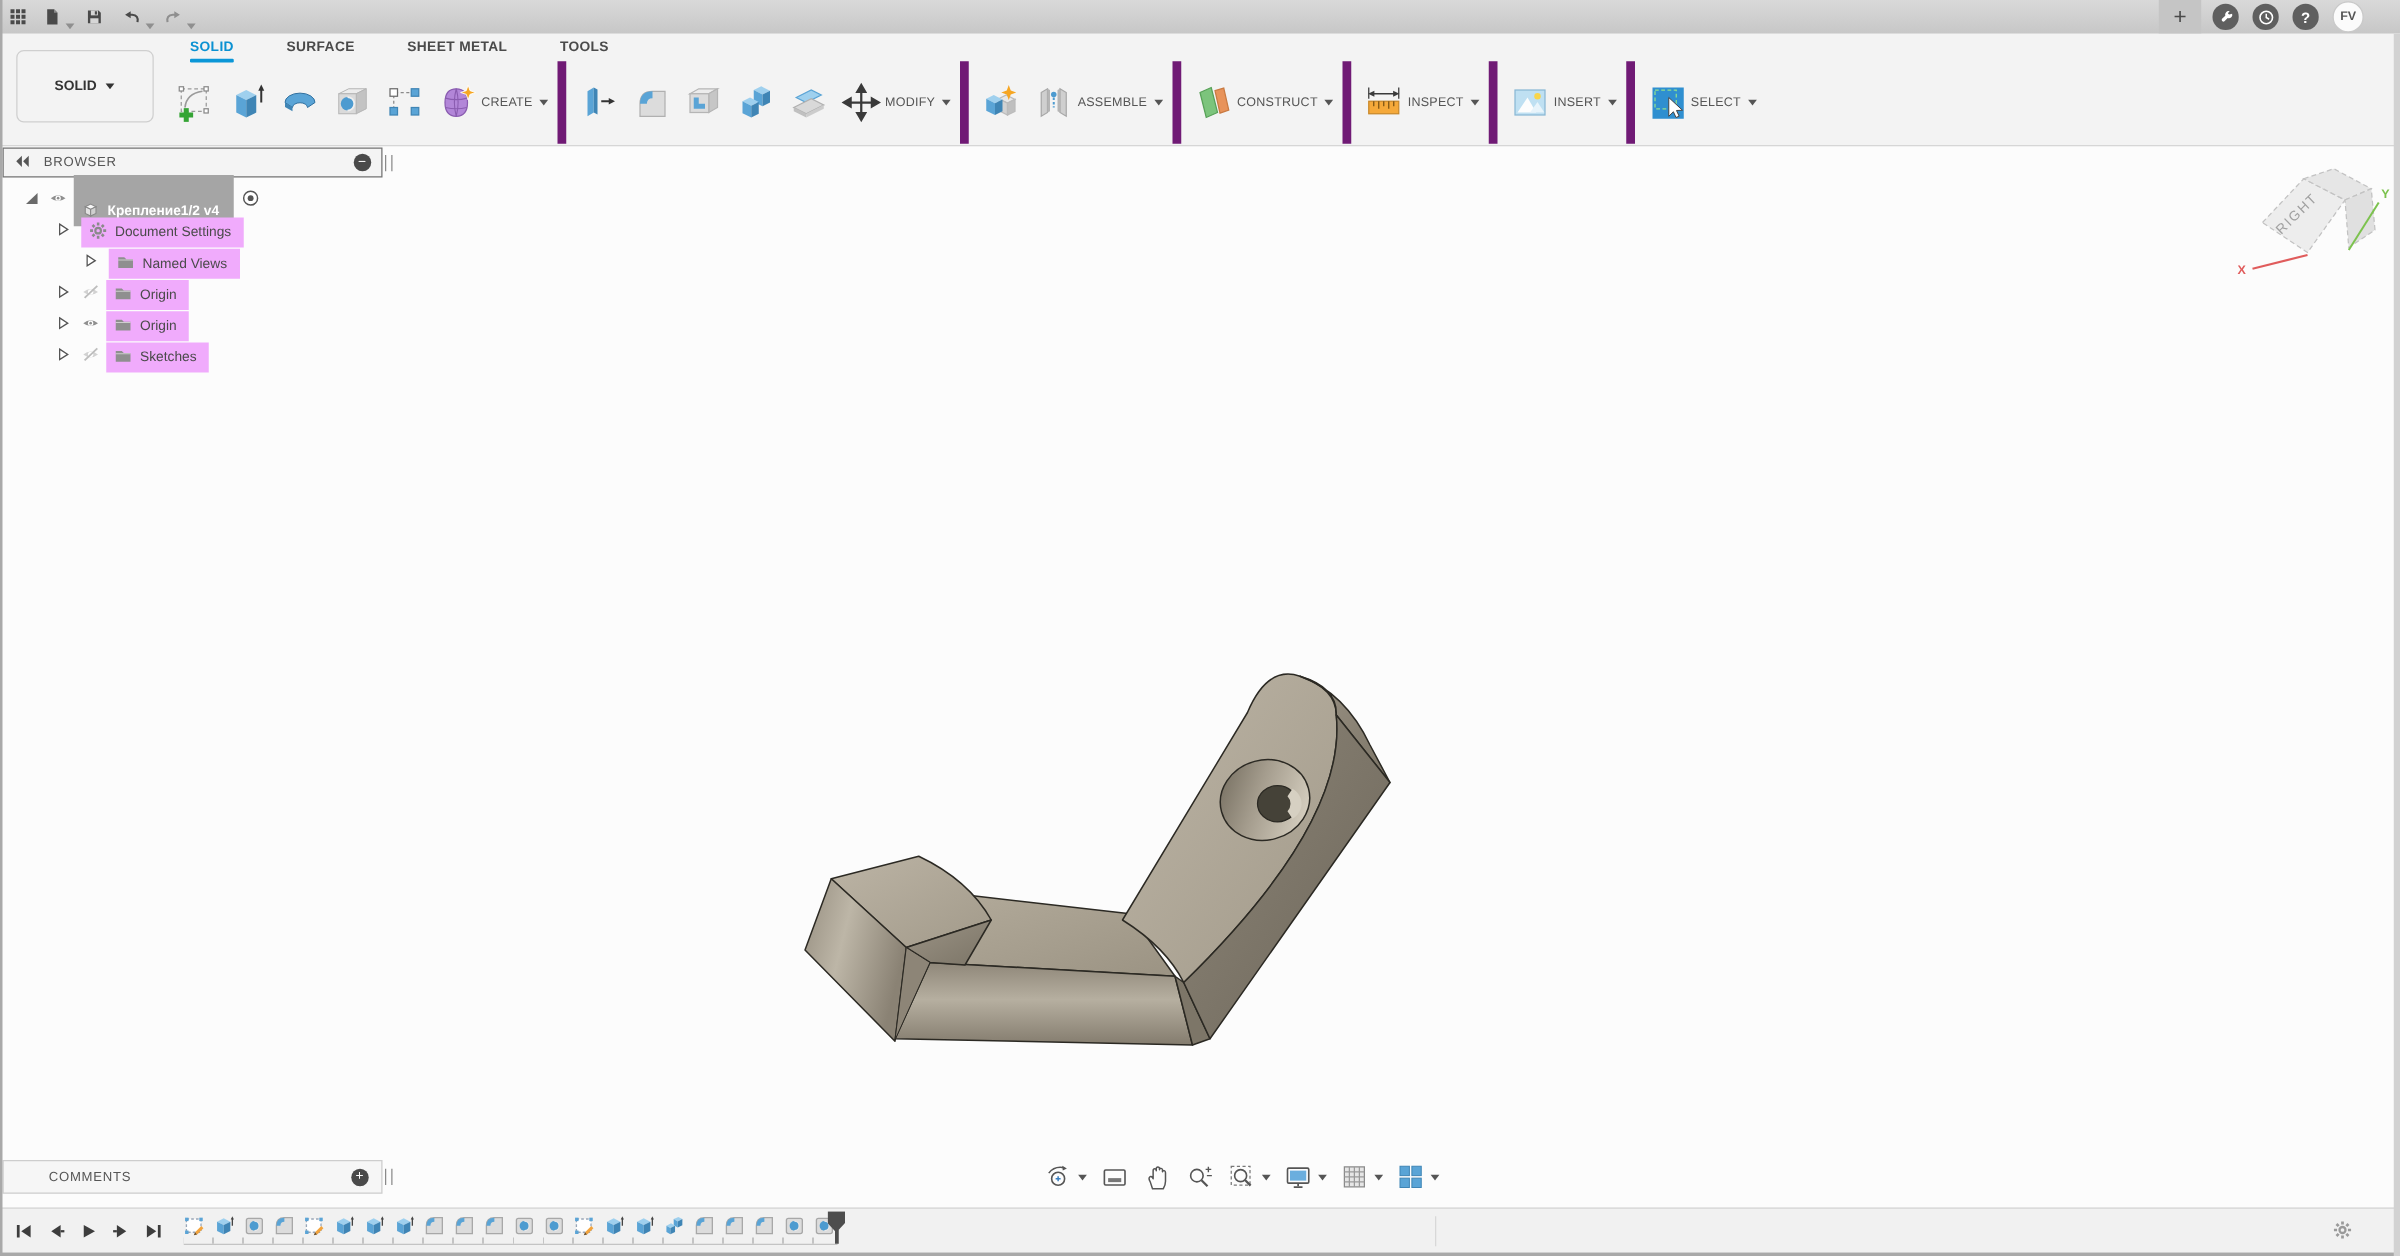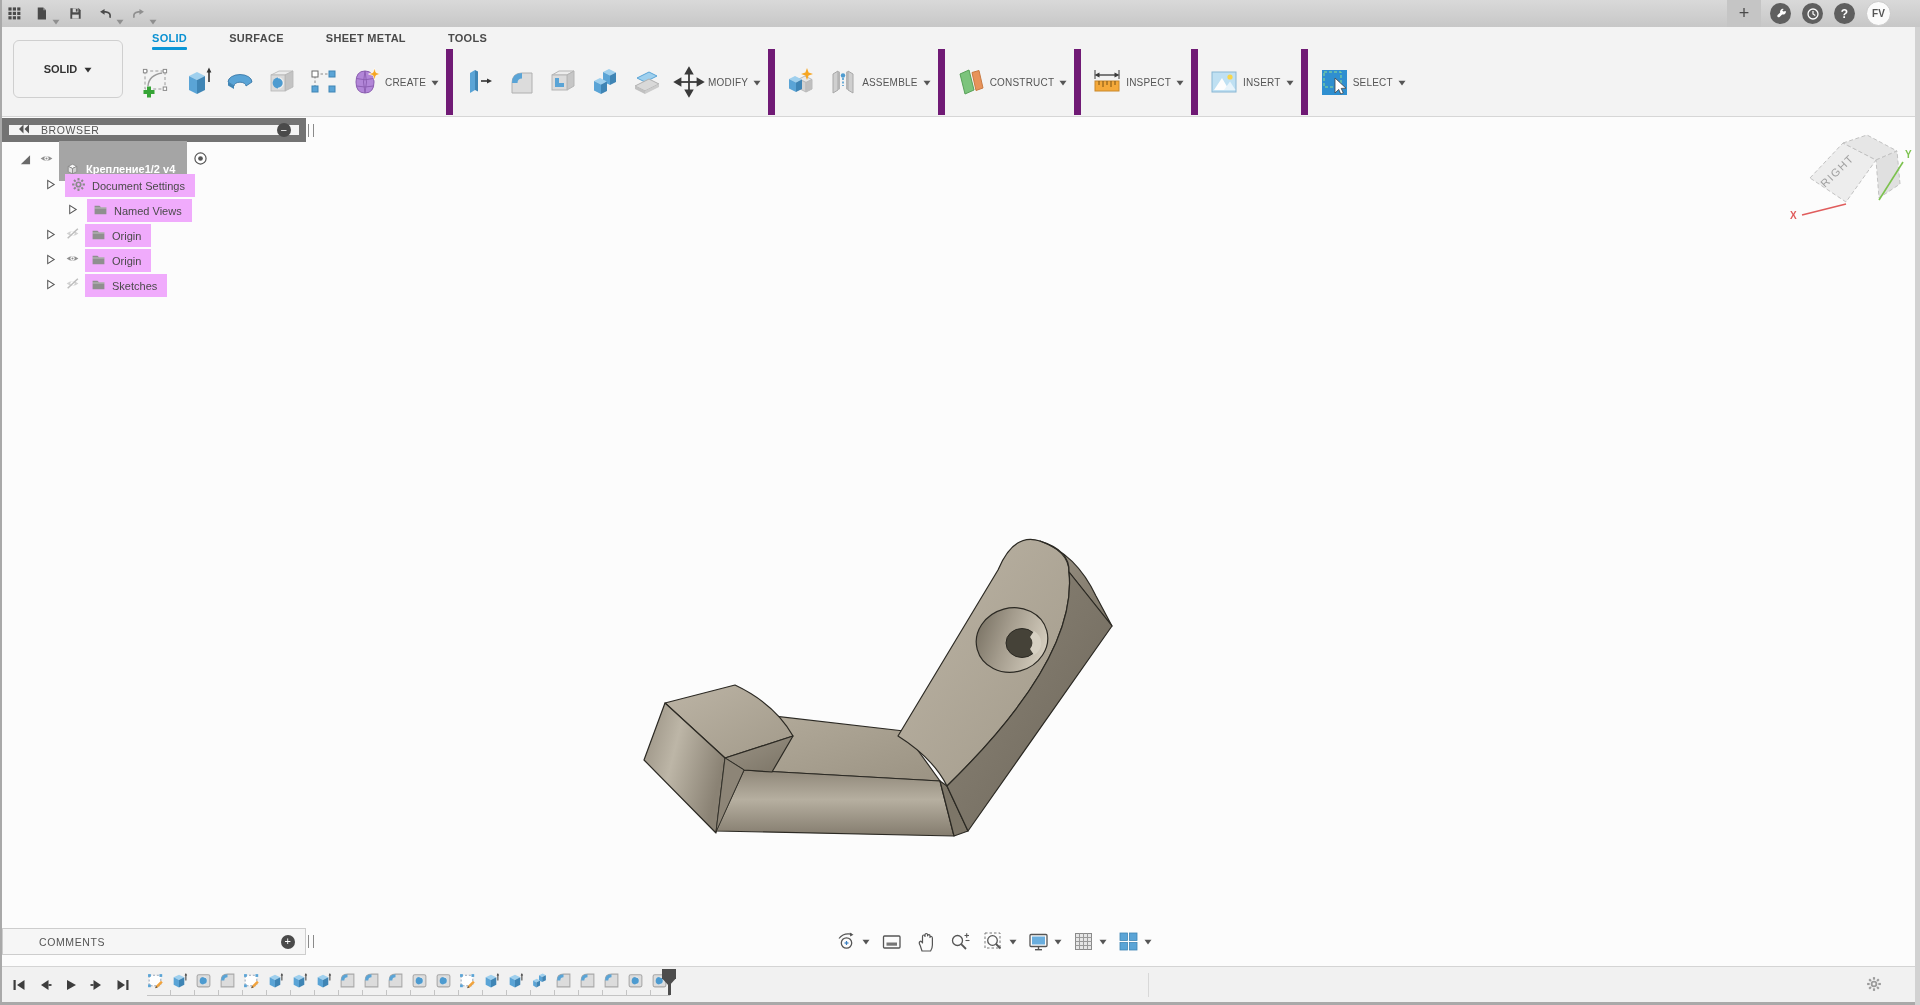--- a/index.html
+++ b/index.html
@@ -34,21 +34,21 @@
               border-radius:6px;display:flex;align-items:center;justify-content:center;gap:7px;
               font-size:11px;font-weight:bold;color:#333;background:#f3f3f3;}
   #ribbon-groups{position:absolute;left:130px;top:22px;height:66px;display:flex;align-items:stretch;}
   .rgroup{display:flex;flex-direction:row;align-items:center;padding:0 7px;}
   .rgroup + .rgroup{border-left:7px solid #701a75;}
   .ricons{display:flex;gap:4px;height:48px;align-items:center;}
   .ricon{width:38px;height:44px;display:flex;align-items:center;justify-content:center;border-radius:2px;}
   .rlabel{height:16px;display:flex;gap:5px;align-items:center;font-size:10px;color:#555;letter-spacing:.2px;}
   
   .browser{position:absolute;left:2px;top:118px;width:304px;}
-  .bheader{height:24px;background:#f4f4f4;border:7px solid #737373;display:flex;align-items:center;
+  .bheader{height:24px;background:#f4f4f4;border:1px solid #737373;display:flex;align-items:center;
            padding:0 8px;font-size:10.5px;color:#555;letter-spacing:.6px;}
   .bheader .sp{flex:1;}
   .mini-circle{width:14px;height:14px;border-radius:50%;background:#4a4a4a;color:#fff;display:flex;
                align-items:center;justify-content:center;font-size:11px;line-height:1;}
   .grip{position:absolute;width:6px;height:13px;border-left:1.5px solid #8a8a8a;border-right:1.5px solid #8a8a8a;}
   .btree{padding-top:6px;}
   .brow{height:25px;display:flex;align-items:center;}
   .pill{background:#f0abfc;padding:3px 10px 3px 6px;display:flex;align-items:center;gap:6px;
         font-size:11px;color:#4a4a4a;white-space:nowrap;}
   .pill.root{background:#a5a5a5;color:#fff;font-weight:bold;padding:20px 12px 3px 6px;}

